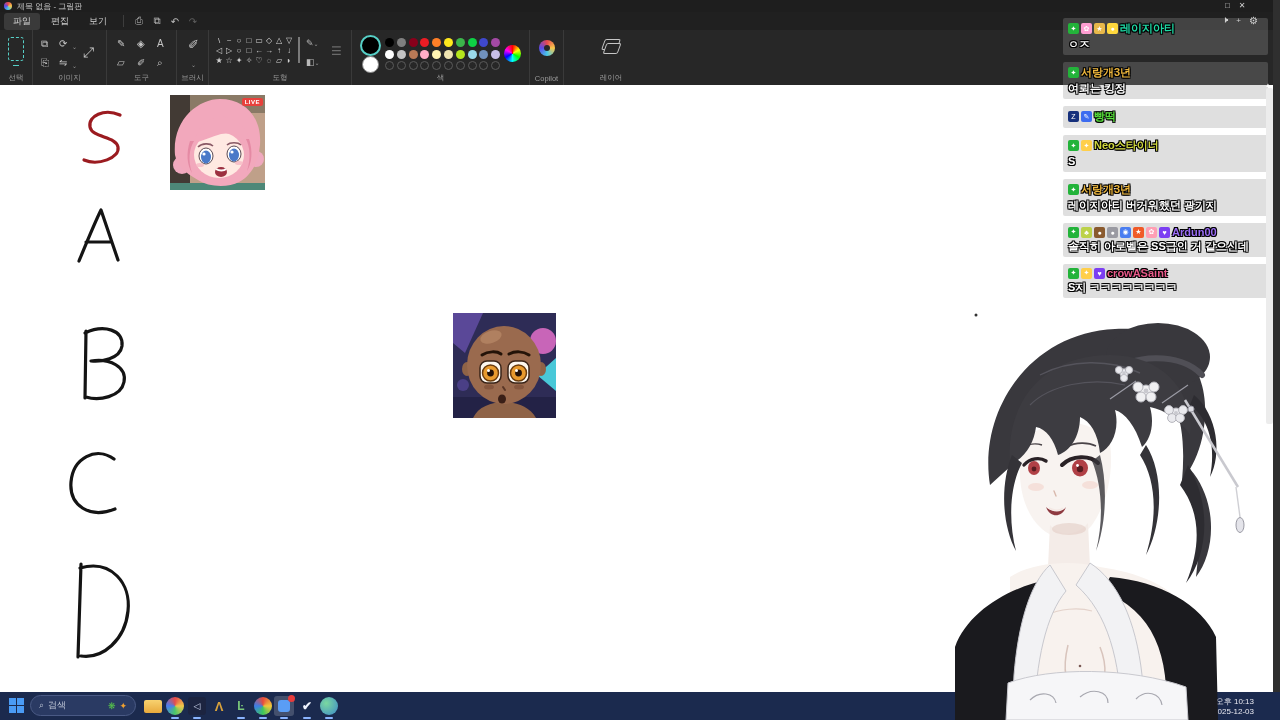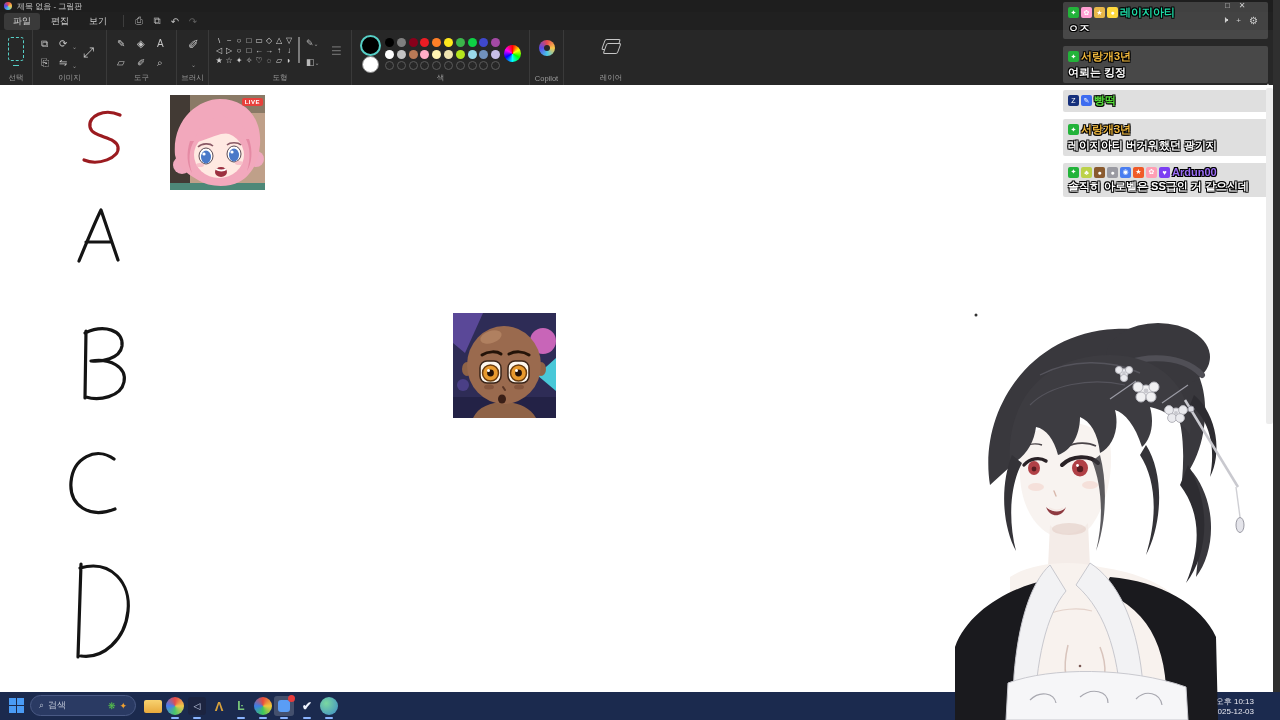--- a/index.html
+++ b/index.html
@@ -66,21 +66,21 @@
   #search-pill{position:absolute;left:30px;top:3px;width:106px;height:21px;background:#2a3a63;
     border:1px solid #4a5a85;border-radius:11px;box-sizing:border-box;display:flex;align-items:center;
     color:#c0c8d8;font-size:9px;gap:4px;padding:0 8px;}
   #search-pill .fig1{color:#57c84a;font-size:9px;margin-left:auto;}
   #search-pill .fig2{color:#f0a030;font-size:9px;}
   .tb-icon{position:absolute;top:5px;width:18px;height:18px;border-radius:3px;}
   .tb-line{position:absolute;top:24.5px;width:8px;height:2px;border-radius:1px;background:#8ab4ff;}
   #tray{position:absolute;right:26px;top:5px;display:flex;align-items:center;gap:6px;color:#e8e8f0;}
   #clock{text-align:right;font-size:8px;line-height:9.5px;}
   
-  #chat{position:absolute;left:1063px;top:0;width:205px;z-index:8;display:flex;flex-direction:column;gap:7px;padding-top:2px;}
+  #chat{position:absolute;left:1063px;top:0;width:205px;z-index:8;display:flex;flex-direction:column;gap:7px;padding-top:18px;}
   .chat-msg{background:rgba(150,150,150,.30);border-radius:2px;padding:3px 5px 4px;}
   .chat-head{display:flex;align-items:center;gap:2px;}
   .badge{display:inline-flex;width:11px;height:11px;border-radius:2px;color:#fff;font-size:7px;
     align-items:center;justify-content:center;flex:0 0 auto;}
   .chat-user{font-weight:bold;font-size:11px;
     text-shadow:-1px -1px 0 #000,1px -1px 0 #000,-1px 1px 0 #000,1px 1px 0 #000,0 1px 0 #000,0 -1px 0 #000;}
   .chat-text{color:#fff;font-weight:bold;font-size:11px;line-height:14px;margin-top:1px;
     text-shadow:-1px -1px 0 #000,1px -1px 0 #000,-1px 1px 0 #000,1px 1px 0 #000,0 1px 0 #000,0 -1px 0 #000;}
   #chat-winctrl{position:absolute;left:1225px;top:1px;z-index:9;color:#cfcfcf;font-size:8px;display:flex;gap:9px;}
   #chat-ctrl{position:absolute;left:1222px;top:14px;z-index:9;color:#cfcfcf;font-size:10px;display:flex;gap:8px;align-items:center;}
@@ -443,36 +443,53 @@
       <div class="chat-msg">
         <div class="chat-head">
           <span class="badge" style="background: rgb(22, 48, 124);">Z</span>
           <span class="badge" style="background: rgb(61, 108, 240);">✎</span>
           <span class="chat-user" style="color: rgb(88, 224, 60);">빵떡</span>
         </div>
       </div>
       <div class="chat-msg">
         <div class="chat-head">
           <span class="badge" style="background: rgb(35, 179, 58);">✦</span>
+          <span class="badge" style="background: rgb(255, 207, 74);">✦</span>
+          <span class="chat-user" style="color: rgb(207, 214, 60);">Neo스타이너</span>
+        </div>
+        <div class="chat-text">S</div>
+      </div>
+      <div class="chat-msg">
+        <div class="chat-head">
+          <span class="badge" style="background: rgb(35, 179, 58);">✦</span>
           <span class="chat-user" style="color: rgb(237, 182, 60);">서랑개3년</span>
         </div>
         <div class="chat-text">레이지아티 버거워했던 광기지</div>
       </div>
       <div class="chat-msg">
         <div class="chat-head">
           <span class="badge" style="background: rgb(35, 179, 58);">✦</span>
           <span class="badge" style="background: rgb(188, 210, 74);">♣</span>
           <span class="badge" style="background: rgb(138, 90, 46);">●</span>
           <span class="badge" style="background: rgb(154, 154, 162);">●</span>
           <span class="badge" style="background: rgb(74, 125, 240);">◉</span>
           <span class="badge" style="background: rgb(240, 90, 40);">★</span>
           <span class="badge" style="background: rgb(255, 159, 180);">✿</span>
           <span class="badge" style="background: rgb(124, 63, 242);">♥</span>
           <span class="chat-user" style="color: rgb(154, 108, 245);">Ardun00</span>
         </div>
         <div class="chat-text">솔직히 아로벨은 SS급인 거 같으신데</div>
       </div>
+      <div class="chat-msg">
+        <div class="chat-head">
+          <span class="badge" style="background: rgb(35, 179, 58);">✦</span>
+          <span class="badge" style="background: rgb(255, 207, 74);">✦</span>
+          <span class="badge" style="background: rgb(124, 63, 242);">♥</span>
+          <span class="chat-user" style="color: rgb(232, 90, 138);">crowASaint</span>
+        </div>
+        <div class="chat-text">S지 ㅋㅋㅋㅋㅋㅋㅋㅋ</div>
+      </div>
     </div>
   <div id="chat-scroll-track"></div>
   <div id="chat-scroll-thumb"></div>
   <div id="chat-scroll-up">▲</div>
 
 </div>
 
 </body></html>

